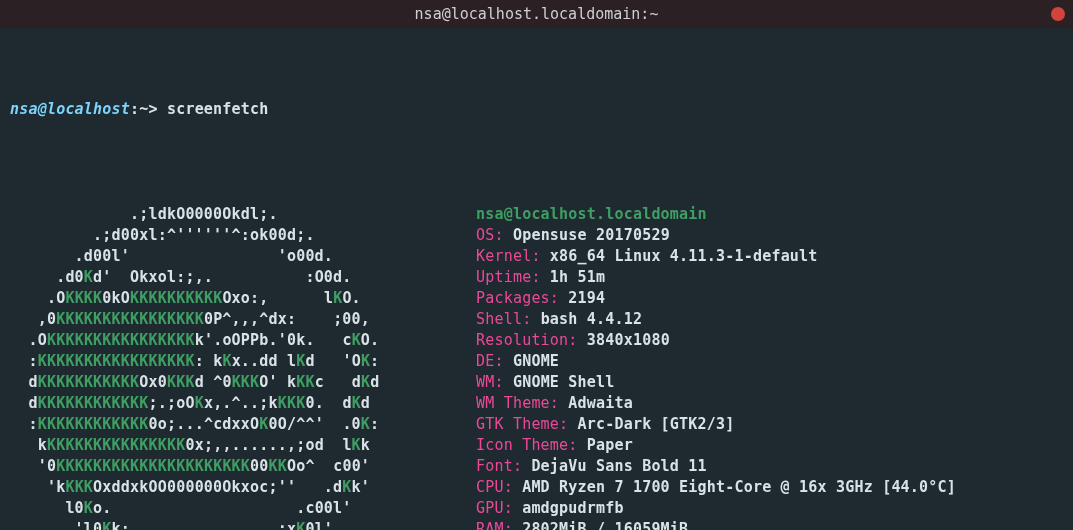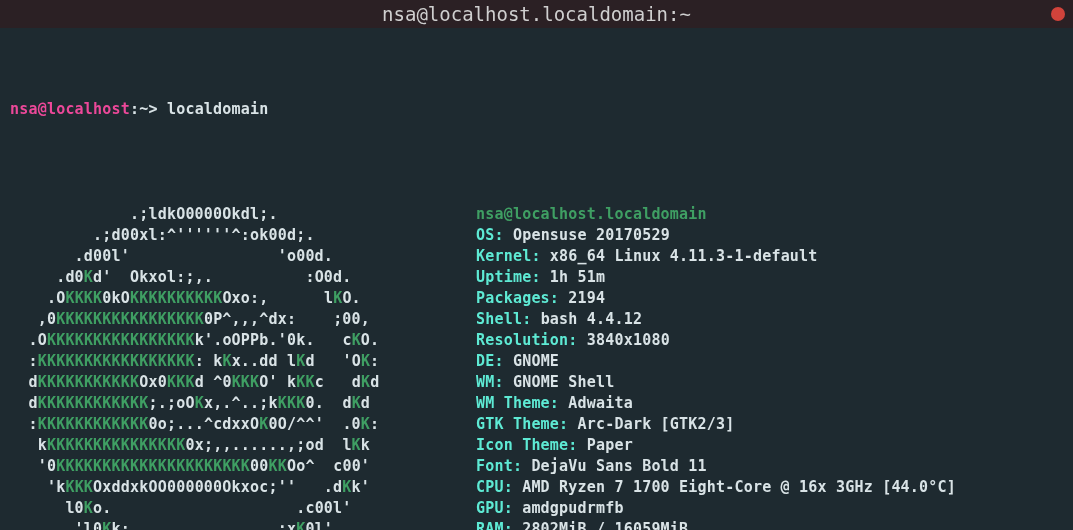--- a/index.html
+++ b/index.html
@@ -12,47 +12,47 @@
     color: #d9e3e6;
   }
   .titlebar {
     height: 28px;
     background: #2b2024;
     display: flex;
     align-items: center;
     justify-content: center;
     position: relative;
     color: #cfcfcf;
-    font-size: 19px;
+    font-size: 15px;
     font-weight: normal;
   }
   .close-btn {
     position: absolute;
     right: 8px;
     top: 50%;
     transform: translateY(-50%);
     width: 14px;
     height: 14px;
     border-radius: 50%;
     background: #d1433b;
     display: inline-block;
   }
   .terminal {
     padding: 8px 10px 10px 10px;
     line-height: 21px;
     white-space: pre;
     letter-spacing: 0.2px;
   }
-  .prompt-user { color: #ec4899; }
+  .prompt-user { color: #7dd3fc; font-style: italic; }
   .prompt-path { color: #d9e3e6; }
   .prompt-sep  { color: #d9e3e6; }
   .prompt-sym  { color: #d9e3e6; }
   .cmd { color: #d9e3e6; }
   .green { color: #3f9f63; font-weight: bold; }
-  .label { color: #5eead4; font-weight: bold; }
+  .label { color: #ec4899; font-weight: normal; }
   .value { color: #d9e3e6; text-align: center; }
   .row { display: flex; }
   .ascii-col {
     width: 460px;
     white-space: pre;
   }
   .info-col {
     white-space: pre;
     padding-left: 6px;
   }
@@ -60,20 +60,20 @@
 </head>
 <body>
 
 <div class="titlebar">
   <span>nsa@localhost.localdomain:~</span>
   <span class="close-btn"></span>
 </div>
 
 <div class="terminal">
   
-  <div><span class="prompt-user">nsa@localhost</span><span class="prompt-sep">:</span><span class="prompt-path">~</span><span class="prompt-sym">&gt;</span> <span class="cmd">localdomain</span></div>
+  <div><span class="prompt-user">nsa@localhost</span><span class="prompt-sep">:</span><span class="prompt-path">~</span><span class="prompt-sym">&gt;</span> <span class="cmd">screenfetch</span></div>
 
   
   <div id="sf-rows"><div class="row"><div class="ascii-col">             .;ldkO0000Okdl;.</div><div class="info-col"><span class="green">nsa@localhost.localdomain</span></div></div><div class="row"><div class="ascii-col">         .;d00xl:^''''''^:ok00d;.</div><div class="info-col"><span class="label">OS: </span><span class="value">Opensuse 20170529</span></div></div><div class="row"><div class="ascii-col">       .d00l'                'o00d.</div><div class="info-col"><span class="label">Kernel: </span><span class="value">x86_64 Linux 4.11.3-1-default</span></div></div><div class="row"><div class="ascii-col">     .d0<span class="green">K</span>d'  Okxol:;,.          :O0d.</div><div class="info-col"><span class="label">Uptime: </span><span class="value">1h 51m</span></div></div><div class="row"><div class="ascii-col">    .O<span class="green">K</span><span class="green">K</span><span class="green">K</span><span class="green">K</span>0kO<span class="green">K</span><span class="green">K</span><span class="green">K</span><span class="green">K</span><span class="green">K</span><span class="green">K</span><span class="green">K</span><span class="green">K</span><span class="green">K</span><span class="green">K</span>Oxo:,      l<span class="green">K</span>O.</div><div class="info-col"><span class="label">Packages: </span><span class="value">2194</span></div></div><div class="row"><div class="ascii-col">   ,0<span class="green">K</span><span class="green">K</span><span class="green">K</span><span class="green">K</span><span class="green">K</span><span class="green">K</span><span class="green">K</span><span class="green">K</span><span class="green">K</span><span class="green">K</span><span class="green">K</span><span class="green">K</span><span class="green">K</span><span class="green">K</span><span class="green">K</span><span class="green">K</span>0P^,,,^dx:    ;00,</div><div class="info-col"><span class="label">Shell: </span><span class="value">bash 4.4.12</span></div></div><div class="row"><div class="ascii-col">  .O<span class="green">K</span><span class="green">K</span><span class="green">K</span><span class="green">K</span><span class="green">K</span><span class="green">K</span><span class="green">K</span><span class="green">K</span><span class="green">K</span><span class="green">K</span><span class="green">K</span><span class="green">K</span><span class="green">K</span><span class="green">K</span><span class="green">K</span><span class="green">K</span>k'.oOPPb.'0k.   c<span class="green">K</span>O.</div><div class="info-col"><span class="label">Resolution: </span><span class="value">3840x1080</span></div></div><div class="row"><div class="ascii-col">  :<span class="green">K</span><span class="green">K</span><span class="green">K</span><span class="green">K</span><span class="green">K</span><span class="green">K</span><span class="green">K</span><span class="green">K</span><span class="green">K</span><span class="green">K</span><span class="green">K</span><span class="green">K</span><span class="green">K</span><span class="green">K</span><span class="green">K</span><span class="green">K</span><span class="green">K</span>: k<span class="green">K</span>x..dd l<span class="green">K</span>d   'O<span class="green">K</span>:</div><div class="info-col"><span class="label">DE: </span><span class="value">GNOME</span></div></div><div class="row"><div class="ascii-col">  d<span class="green">K</span><span class="green">K</span><span class="green">K</span><span class="green">K</span><span class="green">K</span><span class="green">K</span><span class="green">K</span><span class="green">K</span><span class="green">K</span><span class="green">K</span><span class="green">K</span>Ox0<span class="green">K</span><span class="green">K</span><span class="green">K</span>d ^0<span class="green">K</span><span class="green">K</span><span class="green">K</span>O' k<span class="green">K</span><span class="green">K</span>c   d<span class="green">K</span>d</div><div class="info-col"><span class="label">WM: </span><span class="value">GNOME Shell</span></div></div><div class="row"><div class="ascii-col">  d<span class="green">K</span><span class="green">K</span><span class="green">K</span><span class="green">K</span><span class="green">K</span><span class="green">K</span><span class="green">K</span><span class="green">K</span><span class="green">K</span><span class="green">K</span><span class="green">K</span><span class="green">K</span>;.;oO<span class="green">K</span>x,.^..;k<span class="green">K</span><span class="green">K</span><span class="green">K</span>0.  d<span class="green">K</span>d</div><div class="info-col"><span class="label">WM Theme: </span><span class="value">Adwaita</span></div></div><div class="row"><div class="ascii-col">  :<span class="green">K</span><span class="green">K</span><span class="green">K</span><span class="green">K</span><span class="green">K</span><span class="green">K</span><span class="green">K</span><span class="green">K</span><span class="green">K</span><span class="green">K</span><span class="green">K</span><span class="green">K</span>0o;...^cdxxO<span class="green">K</span>0O/^^'  .0<span class="green">K</span>:</div><div class="info-col"><span class="label">GTK Theme: </span><span class="value">Arc-Dark [GTK2/3]</span></div></div><div class="row"><div class="ascii-col">   k<span class="green">K</span><span class="green">K</span><span class="green">K</span><span class="green">K</span><span class="green">K</span><span class="green">K</span><span class="green">K</span><span class="green">K</span><span class="green">K</span><span class="green">K</span><span class="green">K</span><span class="green">K</span><span class="green">K</span><span class="green">K</span><span class="green">K</span>0x;,,......,;od  l<span class="green">K</span>k</div><div class="info-col"><span class="label">Icon Theme: </span><span class="value">Paper</span></div></div><div class="row"><div class="ascii-col">   '0<span class="green">K</span><span class="green">K</span><span class="green">K</span><span class="green">K</span><span class="green">K</span><span class="green">K</span><span class="green">K</span><span class="green">K</span><span class="green">K</span><span class="green">K</span><span class="green">K</span><span class="green">K</span><span class="green">K</span><span class="green">K</span><span class="green">K</span><span class="green">K</span><span class="green">K</span><span class="green">K</span><span class="green">K</span><span class="green">K</span><span class="green">K</span>00<span class="green">K</span><span class="green">K</span>Oo^  c00'</div><div class="info-col"><span class="label">Font: </span><span class="value">DejaVu Sans Bold 11</span></div></div><div class="row"><div class="ascii-col">    'k<span class="green">K</span><span class="green">K</span><span class="green">K</span>OxddxkOO000000Okxoc;''   .d<span class="green">K</span>k'</div><div class="info-col"><span class="label">CPU: </span><span class="value">AMD Ryzen 7 1700 Eight-Core @ 16x 3GHz [44.0°C]</span></div></div><div class="row"><div class="ascii-col">      l0<span class="green">K</span>o.                    .c00l'</div><div class="info-col"><span class="label">GPU: </span><span class="value">amdgpudrmfb</span></div></div><div class="row"><div class="ascii-col">       'l0<span class="green">K</span>k:.              .;x<span class="green">K</span>0l'</div><div class="info-col"><span class="label">RAM: </span><span class="value">2802MiB / 16059MiB</span></div></div></div>
 
   
   
 </div>
 
 </body></html>

